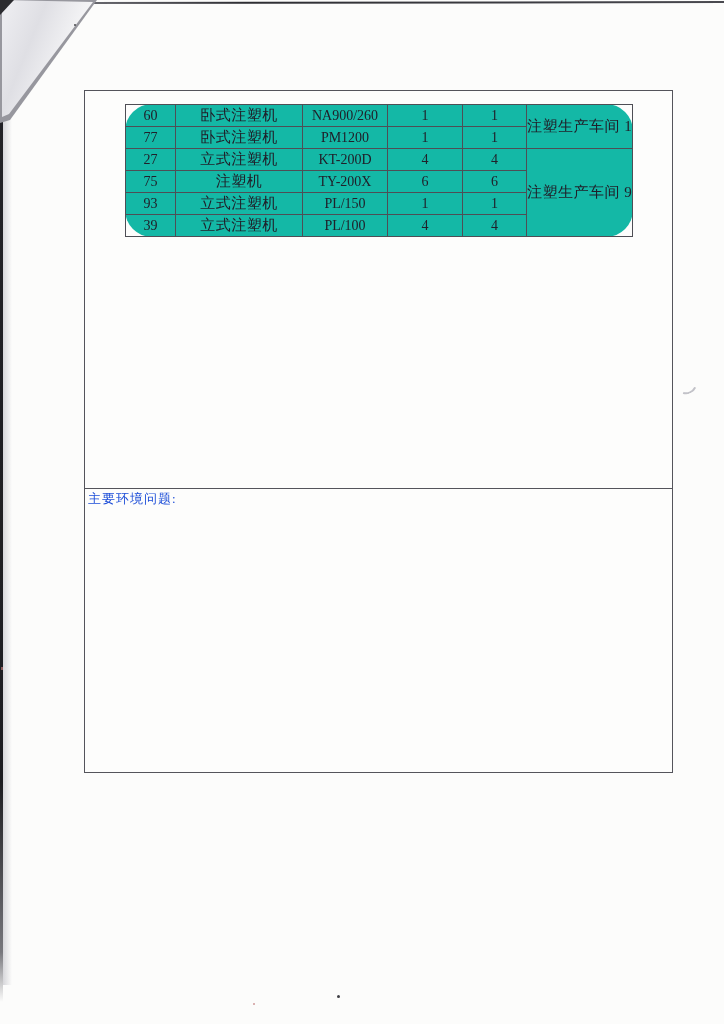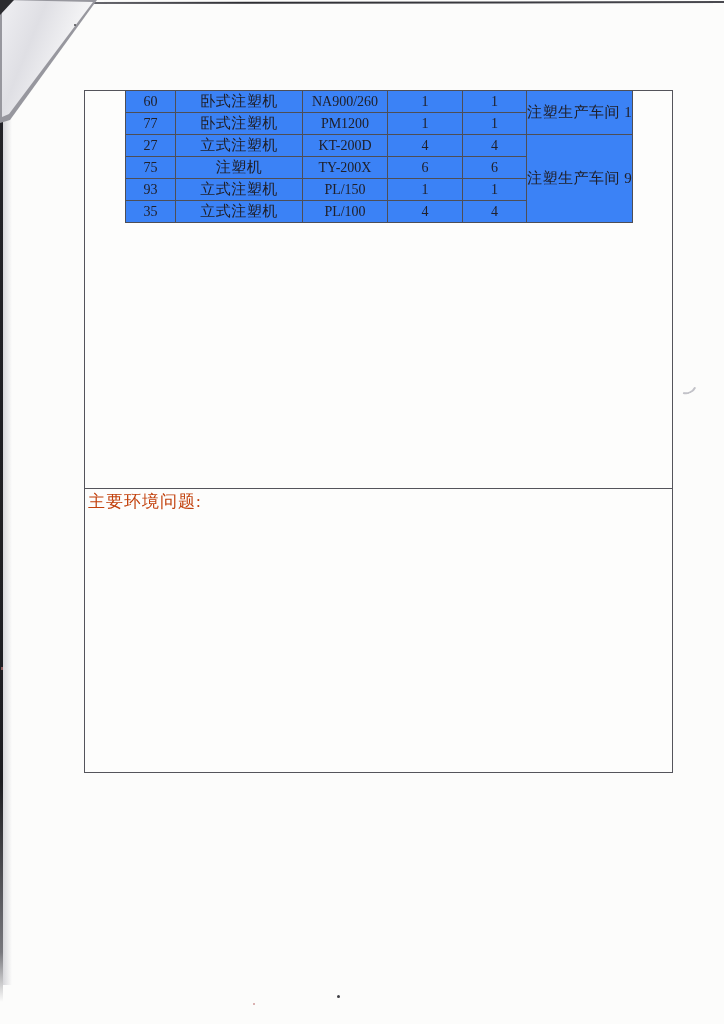--- a/index.html
+++ b/index.html
@@ -54,34 +54,35 @@
   
   .outer-box{
     position:absolute;left:84px;top:90px;width:589px;height:683px;
     border:1px solid #54545b;box-sizing:border-box;background:#fdfdfc;
   }
   .divider{
     position:absolute;left:84px;top:488px;width:589px;height:0;
     border-top:1px solid #54545b;
   }
   table.equip{
-    position:absolute;left:125px;top:90px;
+    position:absolute;left:125px;top:104px;
     border-collapse:collapse;table-layout:fixed;width:507px;
-    background:#3b82f6;
+    background:#14b8a6;
+    border-radius:27px;
   }
   table.equip td{
     border:1px solid #4e4e55;height:21px;padding:0;
     text-align:center;vertical-align:middle;
     color:#20202a;font-size:14px;line-height:1;
     overflow:hidden;white-space:nowrap;
   }
   table.equip td.zh{font-size:15px;letter-spacing:.5px;}
   .env-label{
     position:absolute;left:88px;top:490px;
-    font-size:17px;color:#c2410c;letter-spacing:1px;
+    font-size:13px;color:#1d4ed8;letter-spacing:1px;
   }
 </style>
 </head>
 <body>
 
 <div class="left-edge-strip"></div>
 <div class="left-edge-shadow"></div>
 <div class="top-edge-line"></div>
 <div class="fold">
   <div class="fold-under"></div>
@@ -139,21 +140,21 @@
       <td>6</td>
     </tr>
     <tr>
       <td>93</td>
       <td class="zh">立式注塑机</td>
       <td>PL/150</td>
       <td>1</td>
       <td>1</td>
     </tr>
     <tr>
-      <td>35</td>
+      <td>39</td>
       <td class="zh">立式注塑机</td>
       <td>PL/100</td>
       <td>4</td>
       <td>4</td>
     </tr>
   </tbody>
 </table>
 
 <div class="divider"></div>
 <div class="env-label">主要环境问题:</div>

